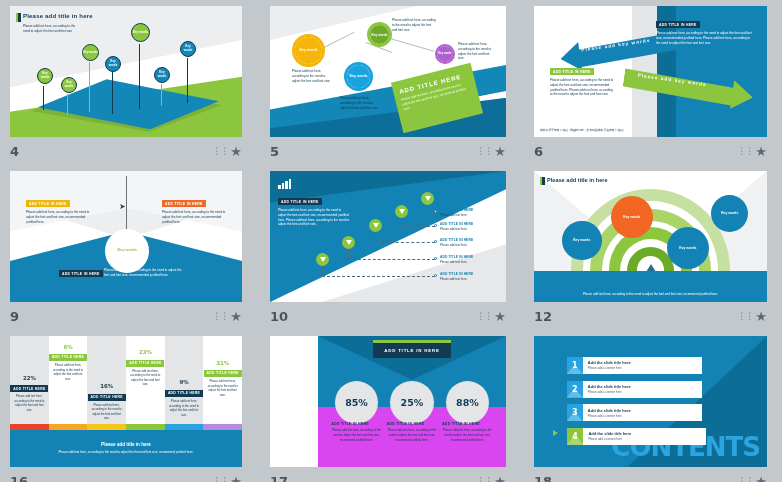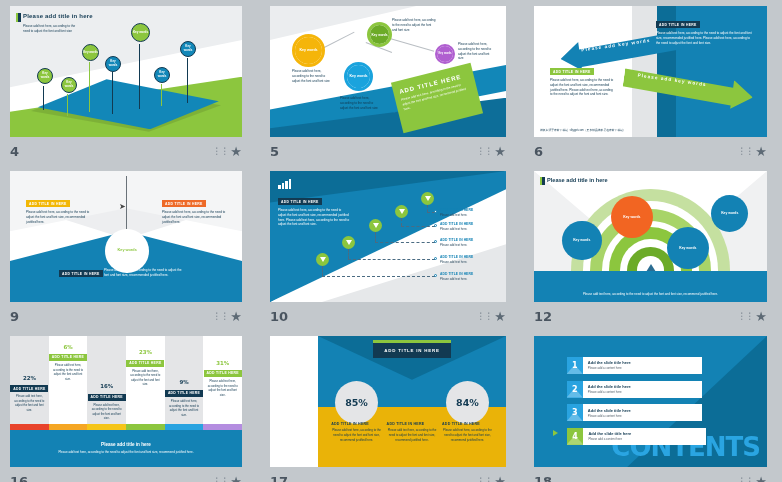--- a/index.html
+++ b/index.html
@@ -230,21 +230,21 @@
   .s16 .cbody { position: absolute; width: 88%; left: 6%; font-size: 2.8px; line-height: 1.6;
     color: #123a52; text-align: center; }
   .s16 .cbar { position: absolute; bottom: 28%; width: 100%; height: 4.5%; display: flex; }
   .s16 .cbar i { flex: 1; display: block; }
   .s16 .foot { position: absolute; left: 0; bottom: 0; width: 100%; height: 28%; background: #1382b4;
     display: flex; flex-direction: column; align-items: center; justify-content: center; }
   .s16 .foot-t { font-size: 4.6px; font-weight: bold; color: #fff; }
   .s16 .foot-b { font-size: 3px; color: #fff; text-align: center; line-height: 1.7; margin-top: 3px; width: 72%; }
 
   
-  .s17 { position: absolute; inset: 0; background: #eab308; margin-left: 48px; }
+  .s17 { position: absolute; inset: 0; background: #d946ef; margin-left: 48px; }
   .s17 .top { position: absolute; left: 0; top: 0; width: 100%; height: 54%; background: #1382b4; }
   .s17 .v1 { position: absolute; left: 0; top: 0; width: 100%; height: 54%; background: #0c6d97;
     clip-path: polygon(0 0, 50% 62%, 100% 0, 100% 0, 0 0); }
   .s17 .tab { position: absolute; left: 29%; top: 5%; width: 42%; height: 12%;
     background: #123a52; display: flex; align-items: center; justify-content: center; }
   .s17 .tab-top { position: absolute; left: 29%; top: 3%; width: 42%; height: 2.4%; background: #8cc63e; }
   .s17 .tab span { font-size: 4.4px; font-weight: bold; color: #fff; letter-spacing: .8px; }
   .s17 .circ { position: absolute; width: 23%; aspect-ratio: 1; background: #e4e5e7;
     border-radius: 50%; display: flex; align-items: center; justify-content: center; top: 34%; }
   .s17 .circ span { font-size: 9.5px; font-weight: bold; color: #123a52; font-family: "DejaVu Sans", sans-serif; }
@@ -647,22 +647,25 @@
         <div class="top"></div>
         <div class="v1"></div>
         <div class="tab-top"></div>
         <div class="tab">
           <span>ADD TITLE IN HERE</span>
         </div>
 
         <div class="circ" style="left:9%;">
           <span>85%</span>
         </div>
+        <div class="circ" style="left:38.5%;">
+          <span>25%</span>
+        </div>
         <div class="circ" style="left:68%;">
-          <span>84%</span>
+          <span>88%</span>
         </div>
 
         <div class="blk" style="left:7%;">
           <div class="bt">ADD TITLE IN HERE</div>
           <div class="bb">Please add text here, according to the need to adjust the font and font size, recommend justified here.</div>
         </div>
         <div class="blk" style="left:36.5%;">
           <div class="bt">ADD TITLE IN HERE</div>
           <div class="bb">Please add text here, according to the need to adjust the font and font size, recommend justified here.</div>
         </div>

